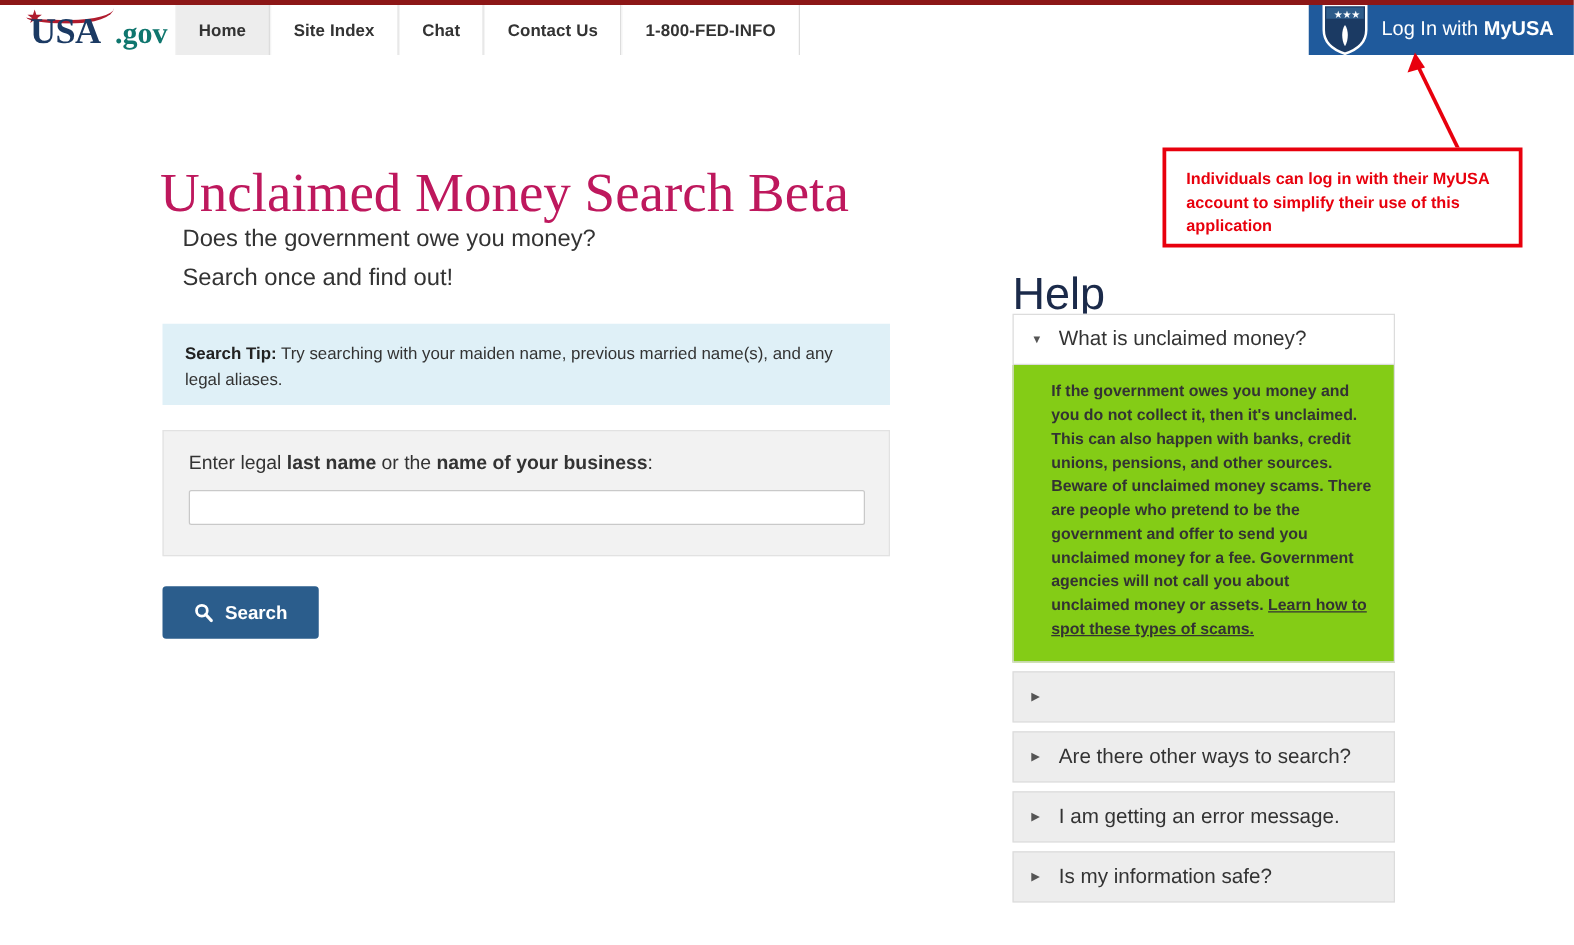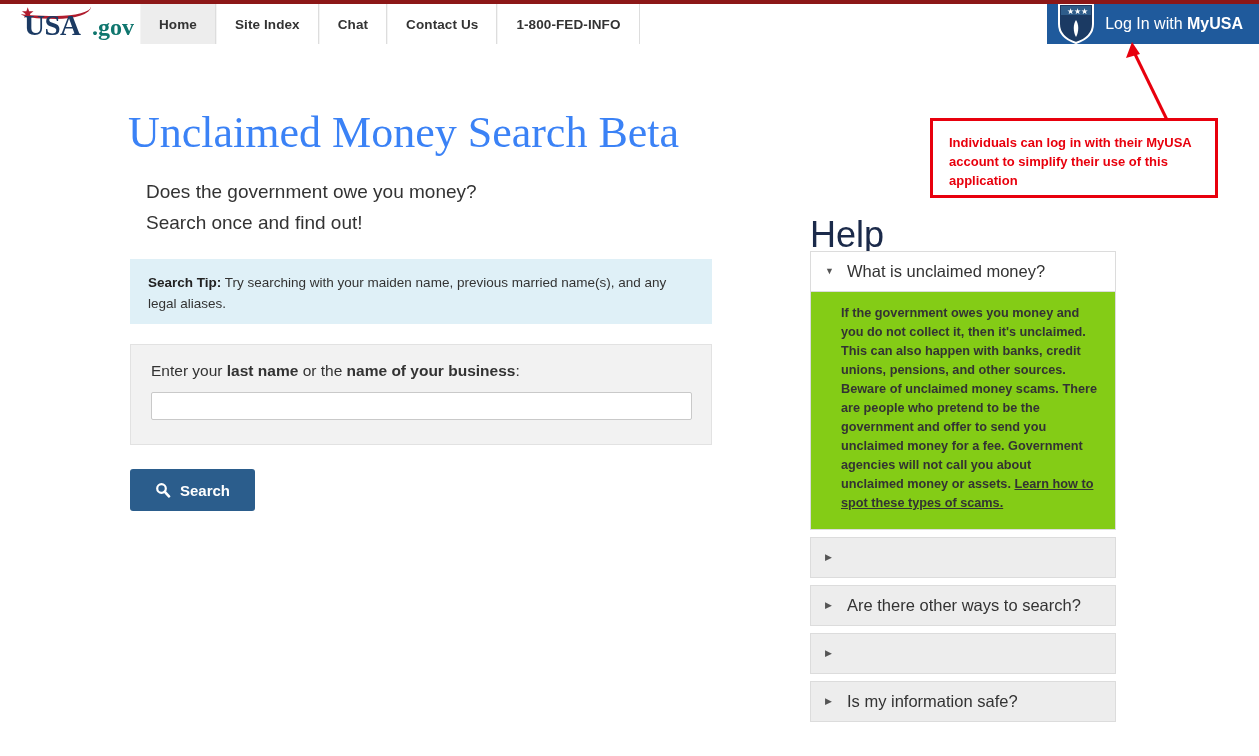--- a/index.html
+++ b/index.html
@@ -120,24 +120,24 @@
     font-size: 16px;
     font-weight: bold;
     white-space: nowrap;
   }
   .myusa-text .light { font-weight: normal; }
 
   
   .page-title {
     position: absolute;
     left: 128px;
-    top: 78px;
+    top: 100px;
     font-family: "Liberation Serif", serif;
     font-size: 44px;
-    color: #3b82f6;
+    color: #be185d;
     font-weight: normal;
     letter-spacing: 0px;
     text-align: right;
   }
 
   .tagline {
     position: absolute;
     left: 146px;
     top: 176px;
     font-size: 19px;
@@ -338,21 +338,21 @@
 <div class="tagline">
   <div>Does the government owe you money?</div>
   <div>Search once and find out!</div>
 </div>
 
 <div class="tip-box">
   <b>Search Tip:</b><span> Try searching with your maiden name, previous married name(s), and any legal aliases.</span>
 </div>
 
 <div class="search-panel">
-  <div class="search-label"><span>Enter your </span><b>last name</b><span> or the </span><b>name of your business</b><span>:</span></div>
+  <div class="search-label"><span>Enter legal </span><b>last name</b><span> or the </span><b>name of your business</b><span>:</span></div>
   <input class="search-input" type="text" placeholder="" style="">
 </div>
 
 <button class="search-button">
   <span class="mag">
     <svg width="16" height="16" viewBox="0 0 16 16">
       <circle cx="6.5" cy="6.5" r="4.3" fill="none" stroke="#ffffff" stroke-width="2.2"></circle>
       <line x1="9.6" y1="9.6" x2="14" y2="14.4" stroke="#ffffff" stroke-width="2.6" stroke-linecap="round"></line>
     </svg>
   </span>
@@ -382,20 +382,21 @@
   <div class="acc-item">
     <div class="acc-header">
       <span class="acc-arrow">▶</span>
       <span>Are there other ways to search?</span>
     </div>
   </div>
 
   <div class="acc-item">
     <div class="acc-header">
       <span class="acc-arrow">▶</span>
+      <span>I am getting an error message.</span>
     </div>
   </div>
 
   <div class="acc-item">
     <div class="acc-header">
       <span class="acc-arrow">▶</span>
       <span>Is my information safe?</span>
     </div>
   </div>
 

